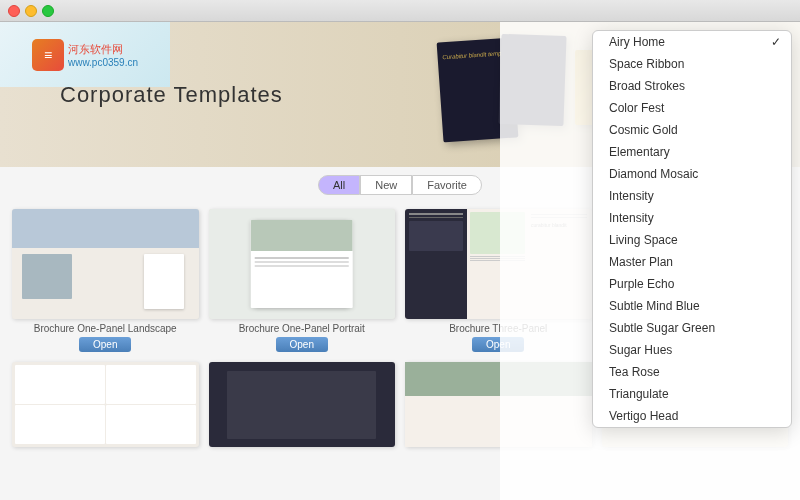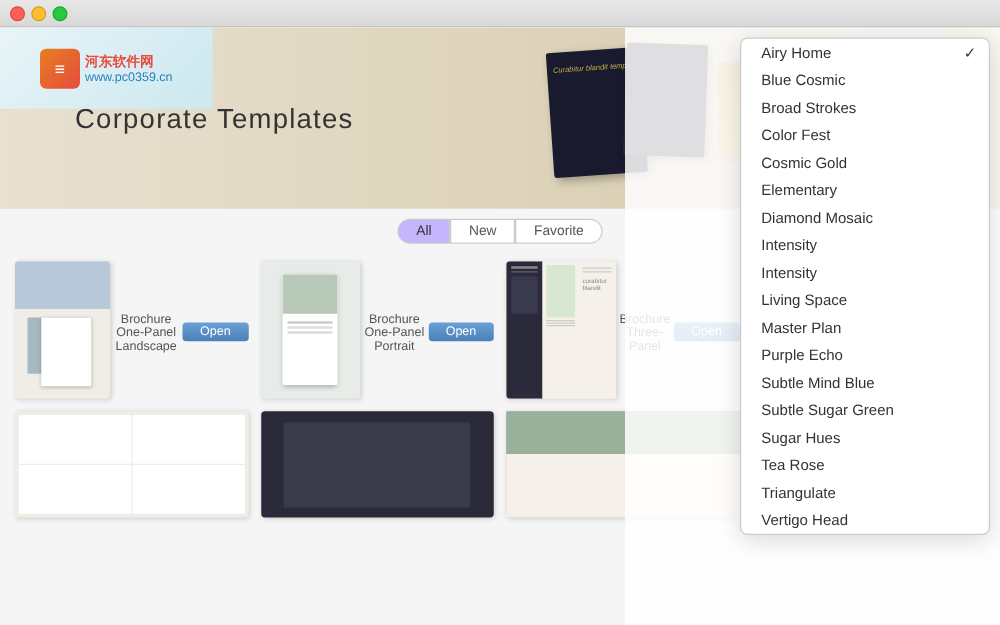--- a/index.html
+++ b/index.html
@@ -45,21 +45,21 @@
       background: linear-gradient(135deg, #e8f4f8, #cce8f0);
       z-index: 100;
       display: flex;
       flex-direction: column;
       align-items: center;
       justify-content: center;
       padding: 4px 8px;
     }
     .watermark-top {
       font-size: 11px;
-      font-weight: bold;
+      font-weight: normal;
       color: #e74c3c;
     }
     .watermark-bottom {
       font-size: 10px;
       color: #2980b9;
     }
 
     
     .main-content {
       width: 800px;
@@ -125,20 +125,21 @@
 
     
     .template-grid {
       display: grid;
       grid-template-columns: repeat(4, 1fr);
       gap: 10px;
       padding: 8px 12px;
     }
     .template-item {
       display: flex;
+      flex-direction: column;
       align-items: center;
     }
     .template-thumb {
       width: 100%;
       height: 110px;
       background: #e8e4de;
       border-radius: 3px;
       overflow: hidden;
       position: relative;
       box-shadow: 1px 1px 4px rgba(0,0,0,0.15);
@@ -547,21 +548,21 @@
 
   <div class="breadcrumb-overlay">
     <div>Airy Home</div>
     <div>Corporate Templates</div>
   </div>
 
   <div class="dropdown-overlay"></div>
 
   <div class="dropdown-menu">
   <div class="dropdown-item selected">Airy Home</div>
-      <div class="dropdown-item">Blue Cosmic</div>
+      <div class="dropdown-item">Space Ribbon</div>
       <div class="dropdown-item">Broad Strokes</div>
       <div class="dropdown-item">Color Fest</div>
       <div class="dropdown-item">Cosmic Gold</div>
       <div class="dropdown-item">Elementary</div>
       <div class="dropdown-item">Diamond Mosaic</div>
       <div class="dropdown-item">Intensity</div>
       <div class="dropdown-item">Intensity</div>
       <div class="dropdown-item">Living Space</div>
       <div class="dropdown-item">Master Plan</div>
       <div class="dropdown-item">Purple Echo</div>

